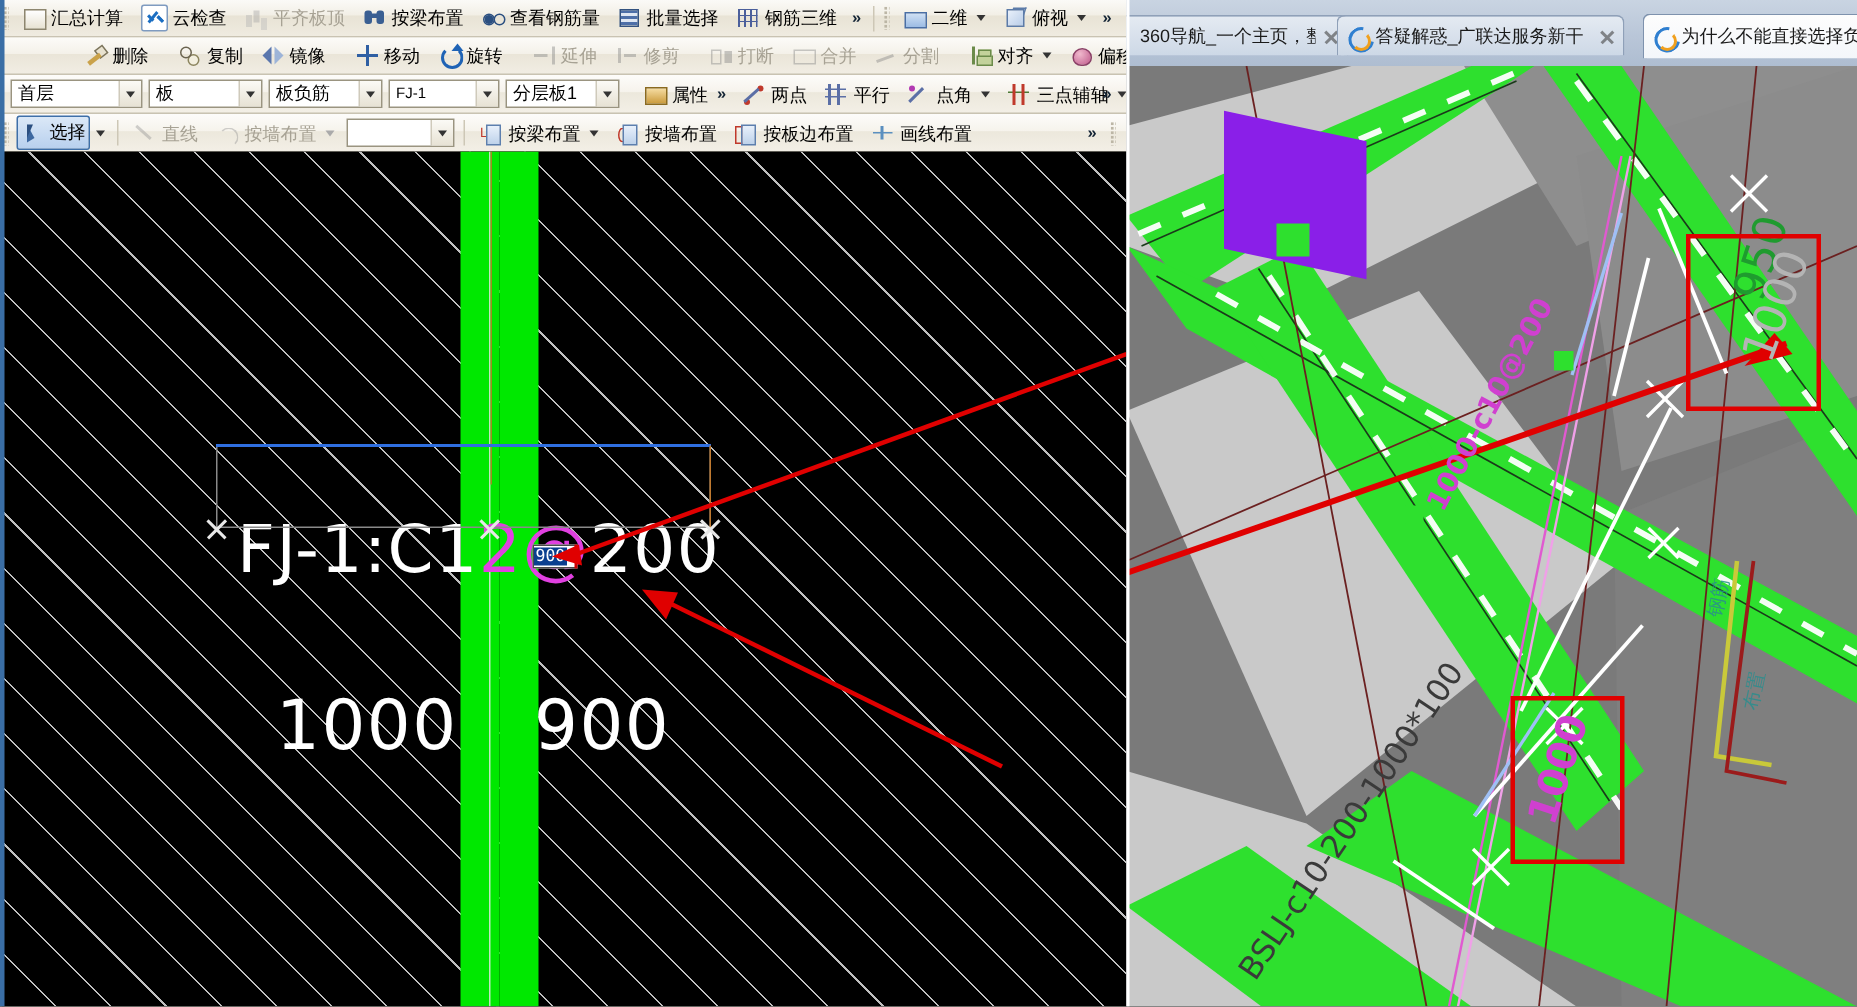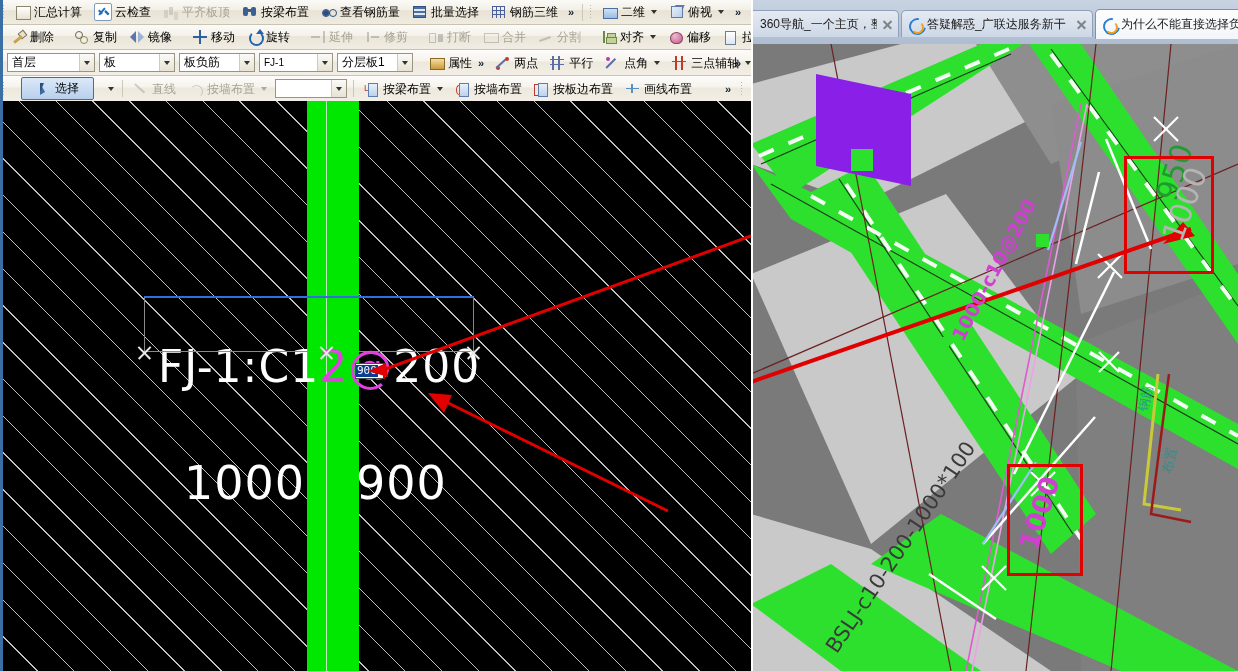--- a/index.html
+++ b/index.html
@@ -9,21 +9,21 @@
     font-size:12px;background:#d4d0c8;
   }
   .app{position:relative;width:1238px;height:671px;}
 
   
   .cad{position:absolute;left:0;top:0;width:751px;height:671px;background:#e9e6dd;}
 
   .tbrow{position:relative;height:25px;box-sizing:border-box;
     background:linear-gradient(to bottom,#fbfaf7 0%,#f2efe6 42%,#e8e3d5 44%,#efebe0 100%);
     border-bottom:1px solid #c9c3b2;display:flex;align-items:center;white-space:nowrap;}
-  .tbrow.r2{background:linear-gradient(to bottom,#fcfbf8 0%,#f4f1e9 45%,#eae5d8 47%,#f1ede3 100%);}
+  .tbrow.r2{background:linear-gradient(to bottom,#fcfbf8 0%,#f4f1e9 45%,#eae5d8 47%,#f1ede3 100%);padding-left:45px;}
   .tbrow.r3{height:26px;background:linear-gradient(to bottom,#fdfcfa 0%,#f6f3ec 45%,#ece8dc 47%,#f3efe6 100%);}
   .tbrow.r4{height:26px;background:linear-gradient(to bottom,#fdfcfa 0%,#f6f3ec 45%,#ece8dc 47%,#f3efe6 100%);
     border-bottom:1px solid #8a8575;}
 
   .tbtn{display:inline-flex;align-items:center;gap:3px;height:21px;padding:0 4px;margin:0 1px;
     color:#000;font-size:12px;border:1px solid transparent;border-radius:2px;cursor:default;justify-content:space-between;}
   .tbtn.dis{color:#a7a294;}
   .tbtn .lbl{line-height:1;}
   .grip{display:inline-block;width:4px;height:16px;margin:0 3px 0 2px;
     background-image:radial-gradient(#b9b3a2 40%,transparent 41%);
@@ -149,21 +149,21 @@
 
   
   .combo{display:inline-flex;align-items:center;height:19px;background:#fff;border:1px solid #9a9480;
     margin:0 2px;box-sizing:border-box;}
   .combo .txt{padding:0 4px;font-size:12px;color:#000;overflow:hidden;white-space:nowrap;}
   .combo .btn{width:15px;height:17px;border-left:1px solid #cfcabb;
     background:linear-gradient(#fbfaf6,#e7e2d4);display:flex;align-items:center;justify-content:center;}
   .combo .btn i{width:0;height:0;border-left:3.5px solid transparent;border-right:3.5px solid transparent;
     border-top:4px solid #333;display:block;}
 
-  .selbtn{display:inline-flex;align-items:center;gap:3px;height:21px;padding:0 14px;margin:0 12px;
+  .selbtn{display:inline-flex;align-items:center;gap:3px;height:21px;padding:0 2px;margin:0 2px;
     border:1px solid #3e6fa8;background:linear-gradient(#dbe8f7,#b8d0ee);border-radius:2px;}
 
   
   .canvas{position:absolute;left:0;top:101px;width:751px;height:570px;
     background:#000;overflow:hidden;}
   .hatch{position:absolute;inset:0;
     background-image:repeating-linear-gradient(45deg,
       rgba(225,225,225,.85) 0 1px, rgba(0,0,0,0) 1px 26px);}
   .vband{position:absolute;top:0;bottom:0;background:#00e800;}
   .vband.b1{left:307px;width:13px;}
@@ -485,21 +485,21 @@
 
   <div class="divider"></div>
 
   <div class="browser">
 
     <div class="tabstrip">
       <div class="tab" style="left:-42px;width:190px;">
         <span class="tlabel" style="padding-left:44px">360导航_一个主页，整个</span>
         <span class="tclose"></span>
       </div>
-      <div class="tab" style="left:150px;width:192px;">
+      <div class="tab" style="left:140px;width:192px;">
         <span class="favi"></span>
         <span class="tlabel">答疑解惑_广联达服务新干</span>
         <span class="tclose"></span>
       </div>
       <div class="tab active" style="left:344px;width:150px;">
         <span class="favi"></span>
         <span class="tlabel">为什么不能直接选择负筋</span>
       </div>
     </div>
 

